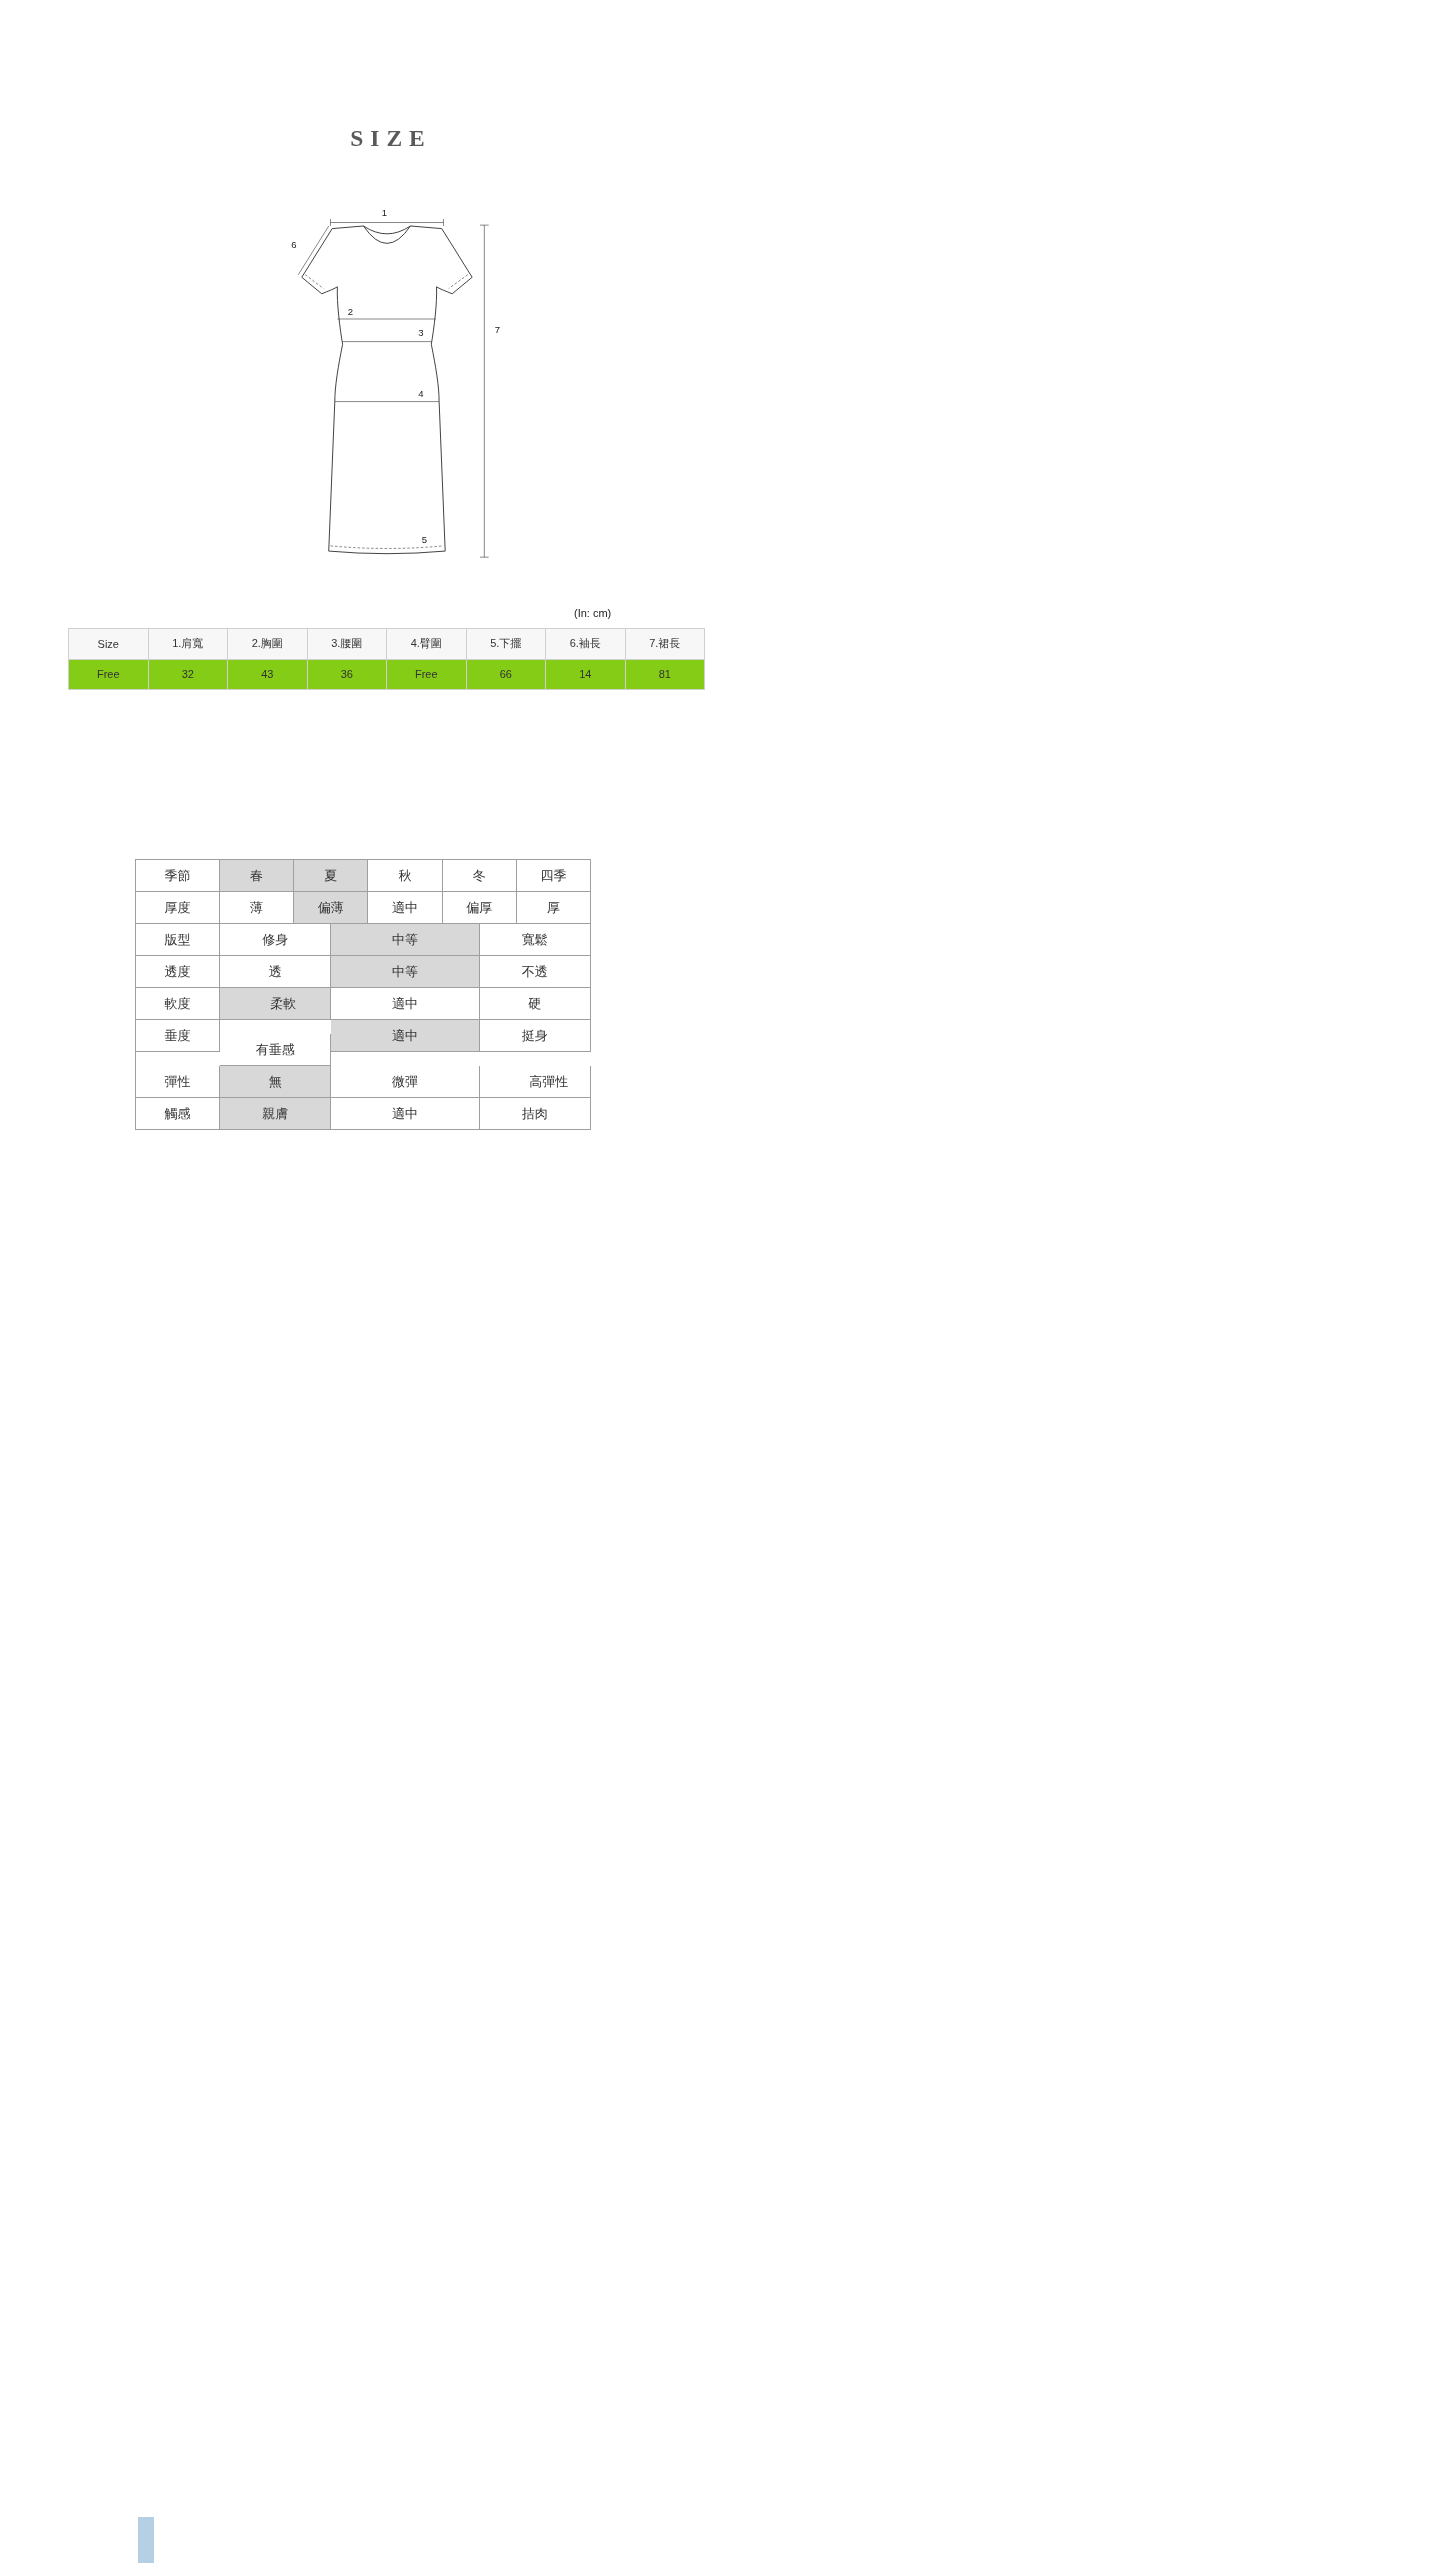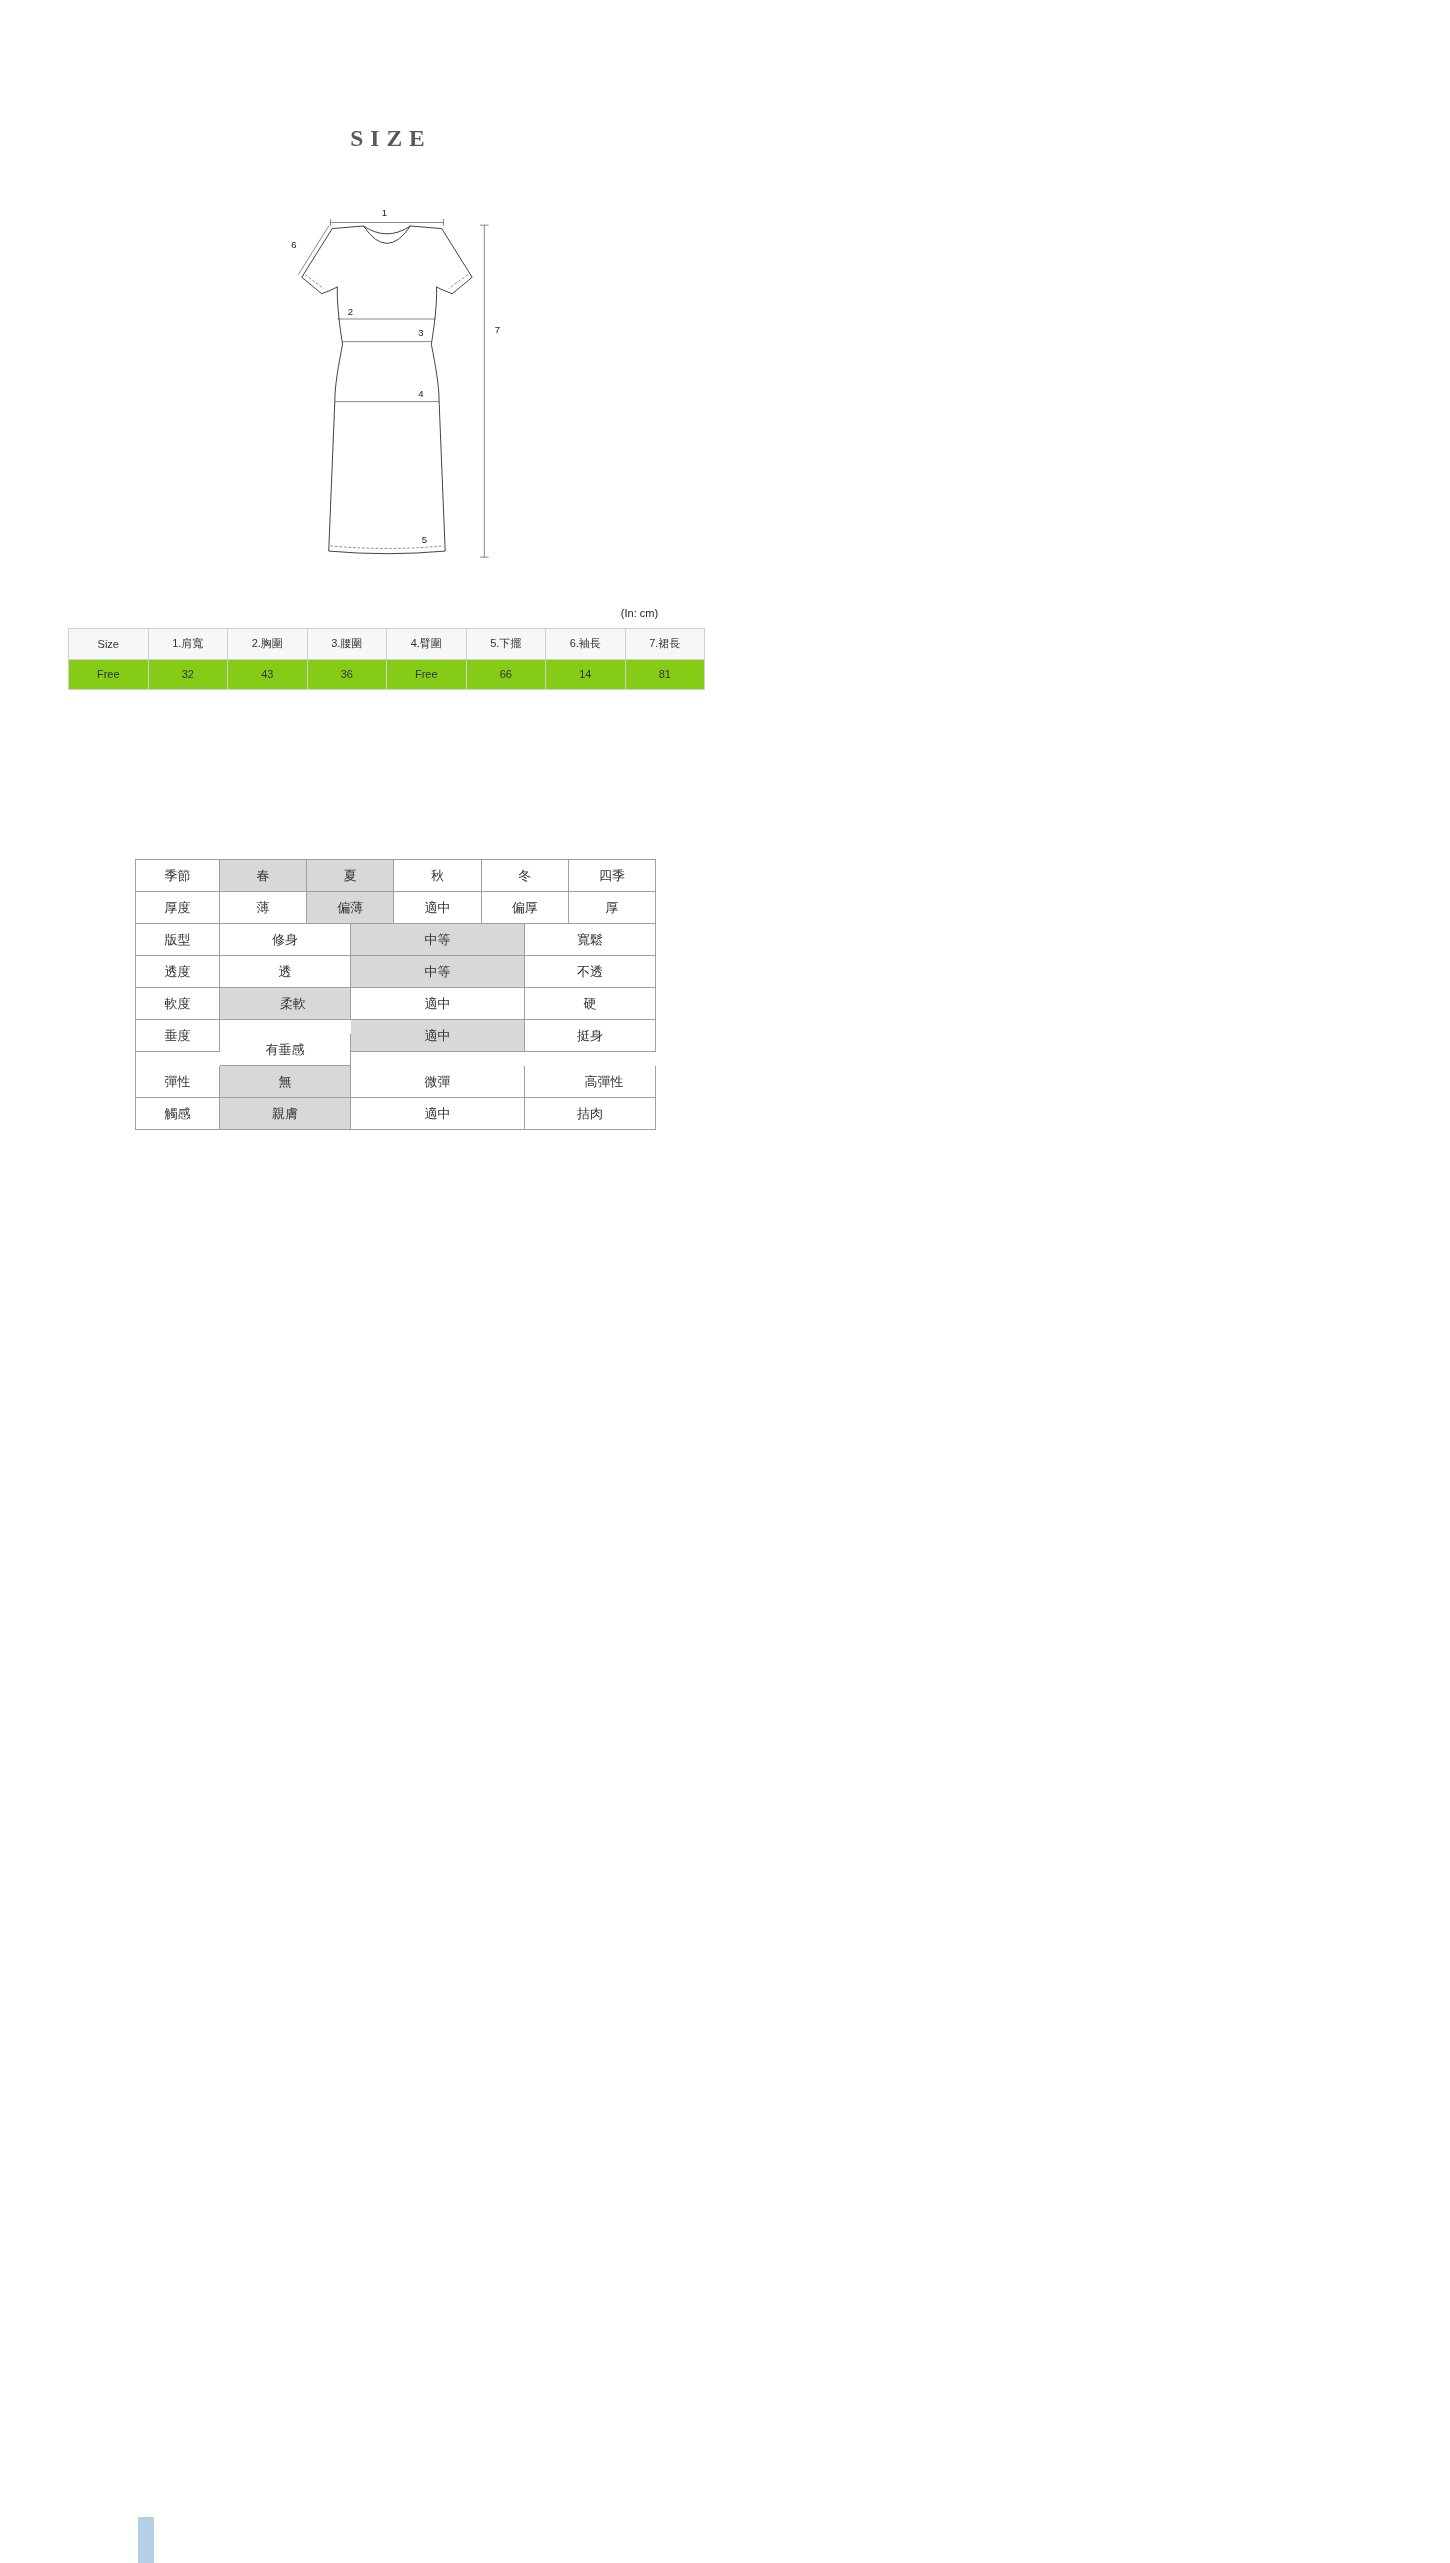--- a/index.html
+++ b/index.html
@@ -15,38 +15,38 @@
     color:#595959;
   }
 
   .diagram { position:absolute; left:287px; top:205px; width:226px; height:361px; }
   .diagram path, .diagram line { fill:none; stroke:#3a3a3a; }
   .outline { stroke-width:1.1; }
   .measure { stroke-width:0.7; }
   .stitch { stroke-width:0.7; stroke:#666; stroke-dasharray:3 2.2; }
   .mlabel { font-family:"Liberation Sans", sans-serif; font-size:11px; fill:#1a1a1a; }
 
-  .unit { position:absolute; top:607px; left:574px; width:131px; text-align:center; font-size:11px; color:#222; }
+  .unit { position:absolute; top:607px; left:574px; width:131px; text-align:left; font-size:11px; color:#222; }
 
   .size-table {
     position:absolute; left:68px; top:628px; width:637px;
     border-top:0.9px solid #cfcfcf; border-left:0.9px solid #cfcfcf;
     font-size:11px; color:#333;
   }
   .st-row { display:grid; grid-template-columns:repeat(8, 1fr); }
   .st-cell {
     height:30.5px; display:flex; align-items:center; justify-content:center;
     border-right:0.9px solid #cfcfcf; border-bottom:0.9px solid #cfcfcf; background:#84cc16;
   }
   .st-head { background:#f7f7f7; }
 
   .notes { position:absolute; left:78px; top:714px; font-size:11px; line-height:15.7px; color:#1a1a1a; }
 
   .attr-table {
-    position:absolute; left:135px; top:859px; width:521px;
+    position:absolute; left:135px; top:859px; width:456px;
     border-top:0.9px solid #9f9f9f; border-left:0.9px solid #9f9f9f;
     font-size:13px; color:#333;
   }
   .attr-row { display:grid; grid-template-columns:84px repeat(10, 1fr); }
   .attr-cell {
     height:32px; display:flex; align-items:center; justify-content:center;
     border-right:0.9px solid #9f9f9f; border-bottom:0.9px solid #9f9f9f; background:#ffffff;
   }
   .attr-cell.hl { background:#d8d8d8; }
 

